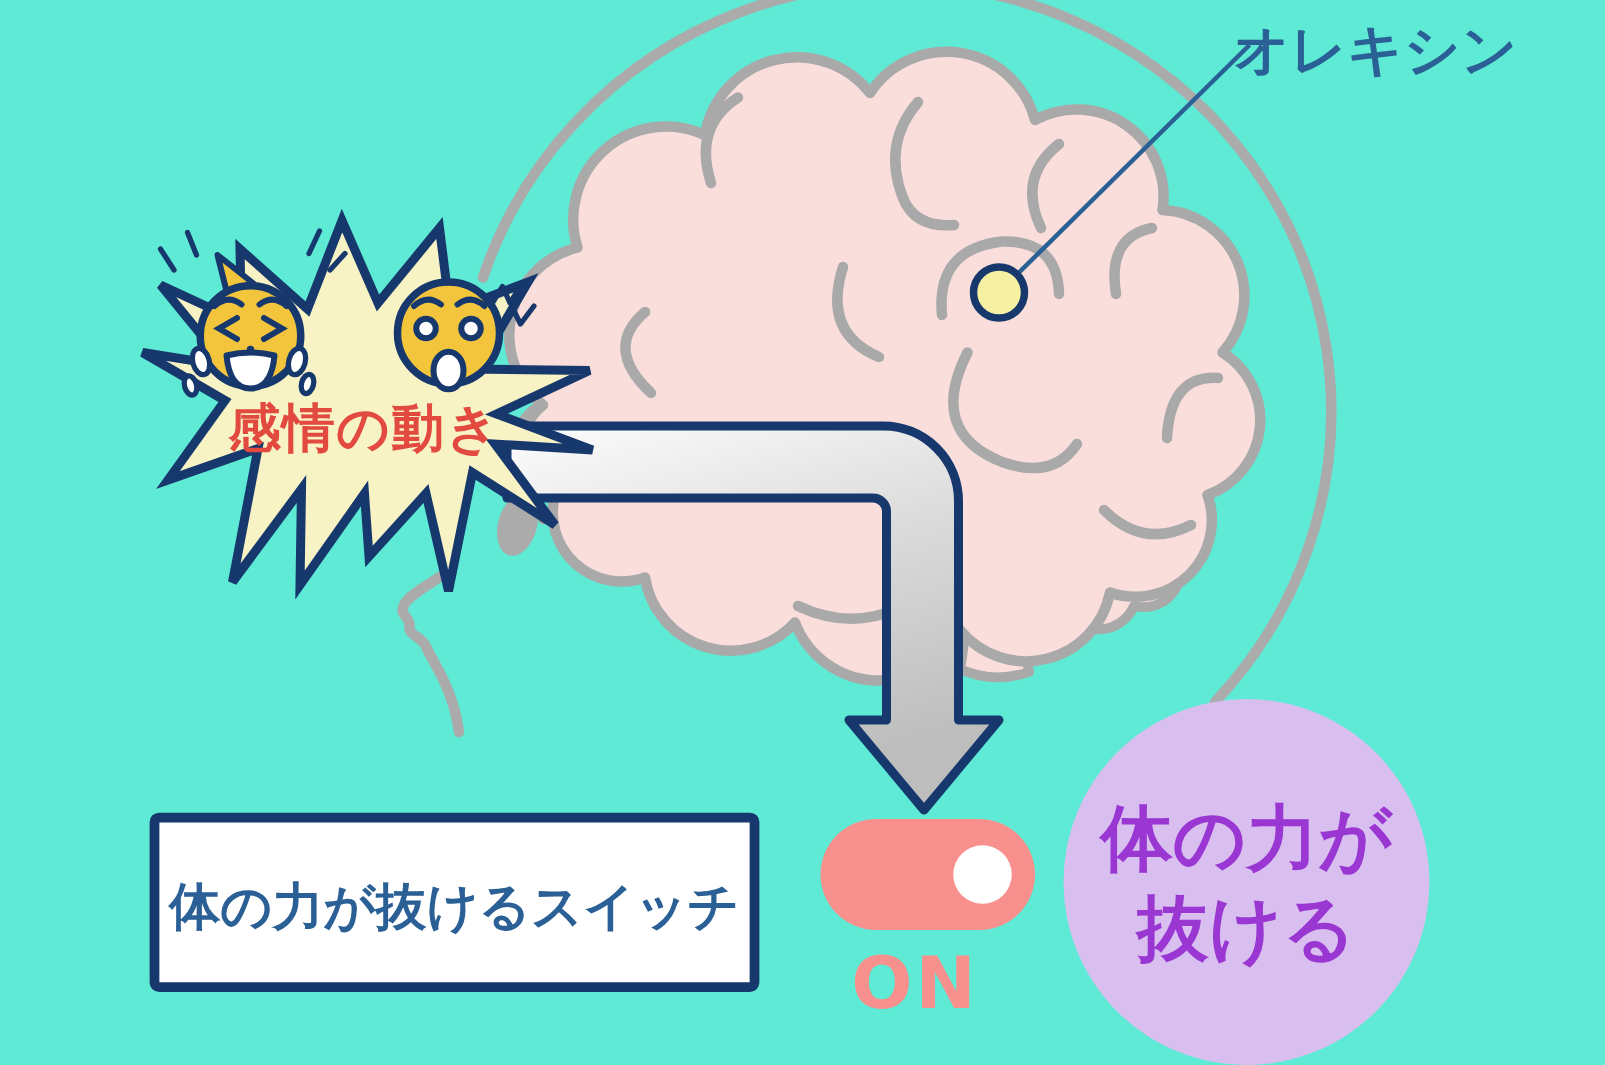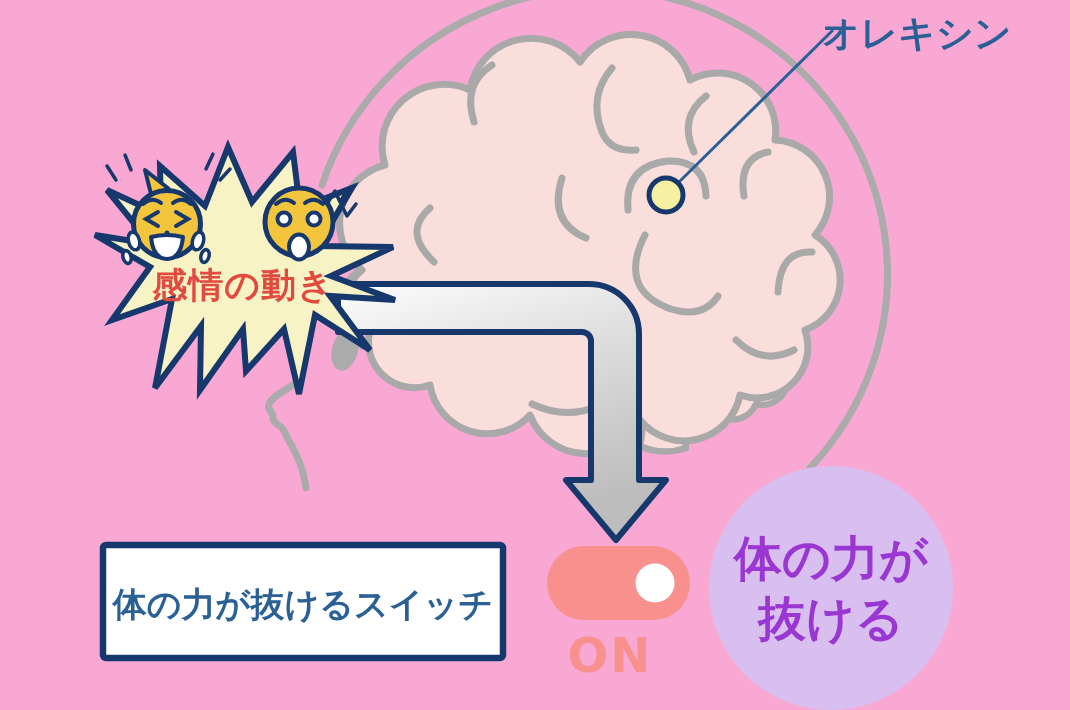--- a/index.html
+++ b/index.html
@@ -1,16 +1,16 @@
 <!DOCTYPE html>
 <html><head>
 <meta charset="utf-8">
 <style>
   html,body{margin:0;padding:0;background:#ffffff;}
-  .stage{width:1070px;height:710px;position:relative;overflow:hidden;background:#f9a8d4;}
+  .stage{width:1070px;height:710px;position:relative;overflow:hidden;background:#5eead4;}
   svg{display:block;}
   text{font-family:"DejaVu Sans",sans-serif;font-weight:bold;}
 </style>
 </head>
 <body>
 
 <div class="stage">
 <svg width="1070" height="710" viewBox="0 0 1070 710">
   <defs>
     <linearGradient id="arrowGrad" x1="0" y1="0" x2="0.35" y2="1">

